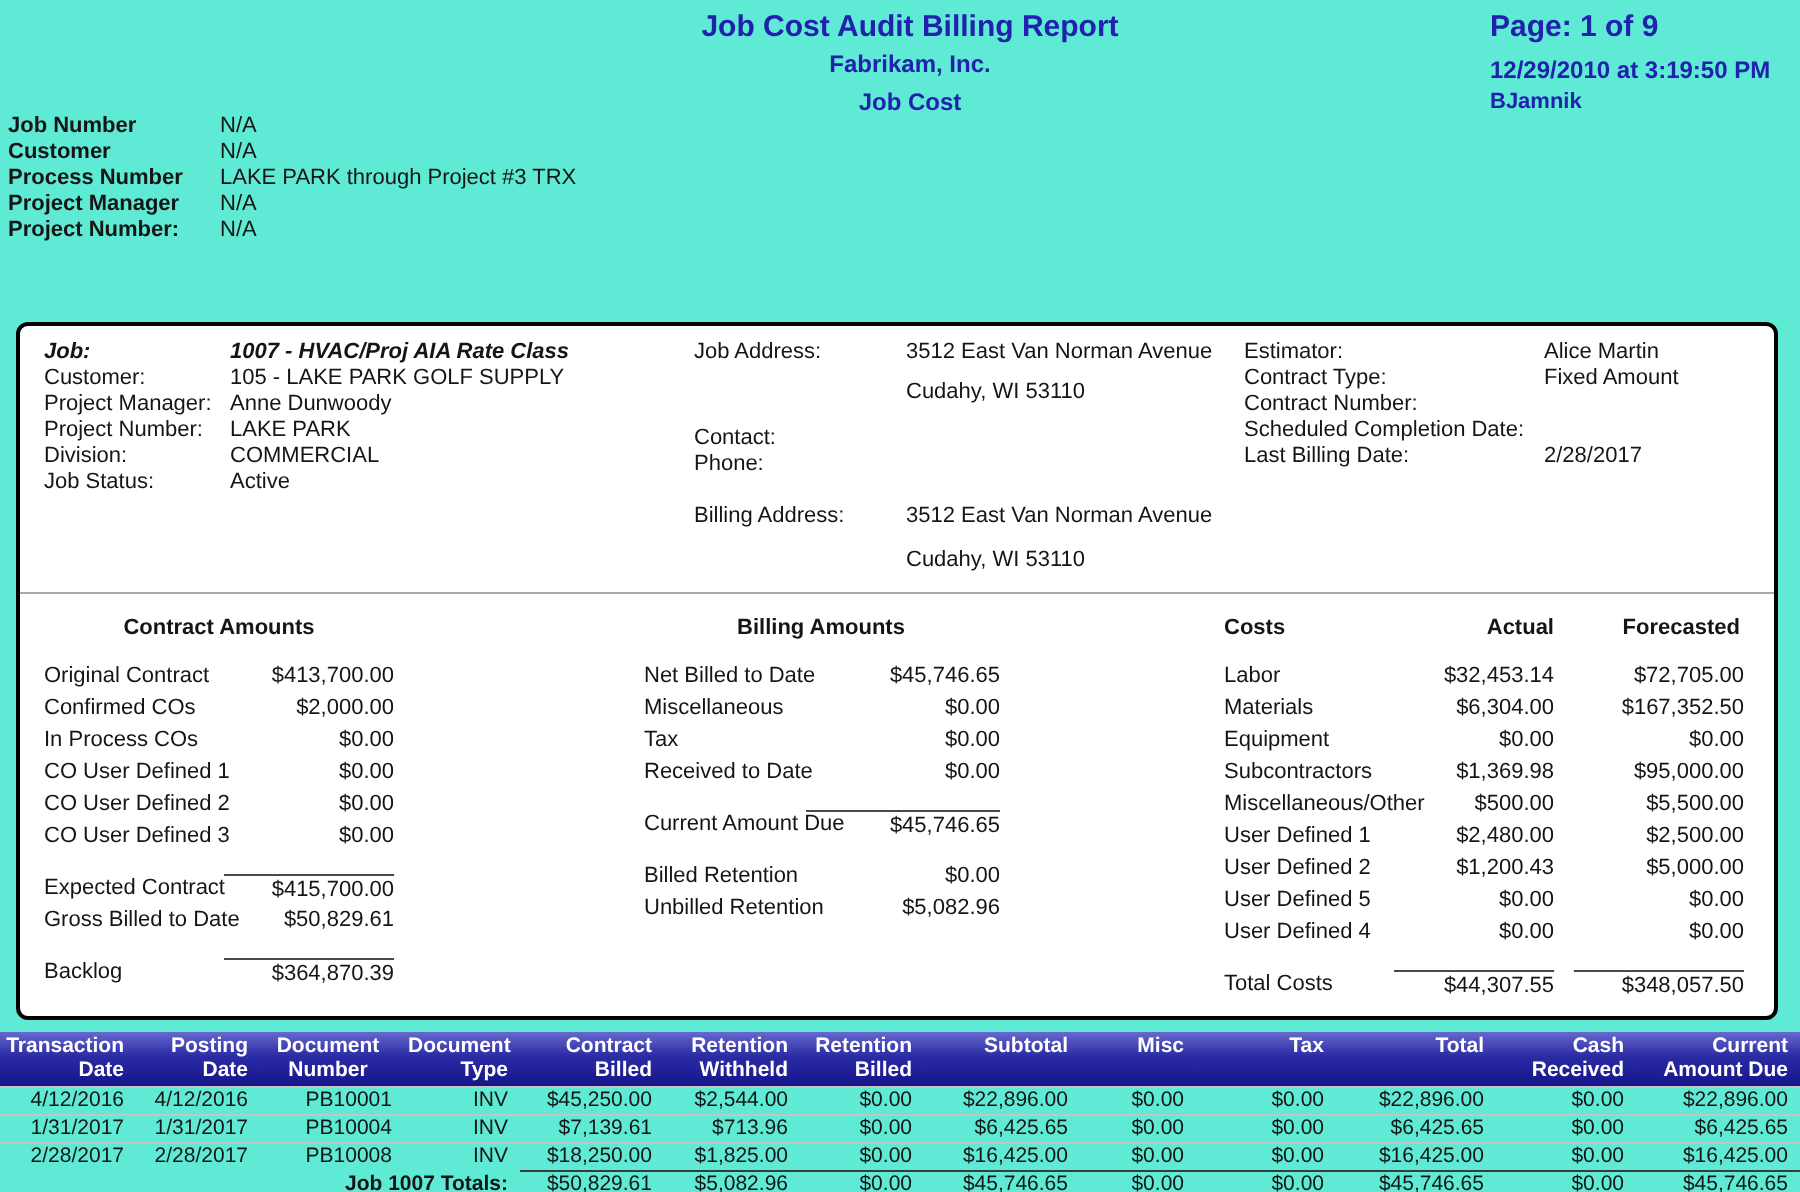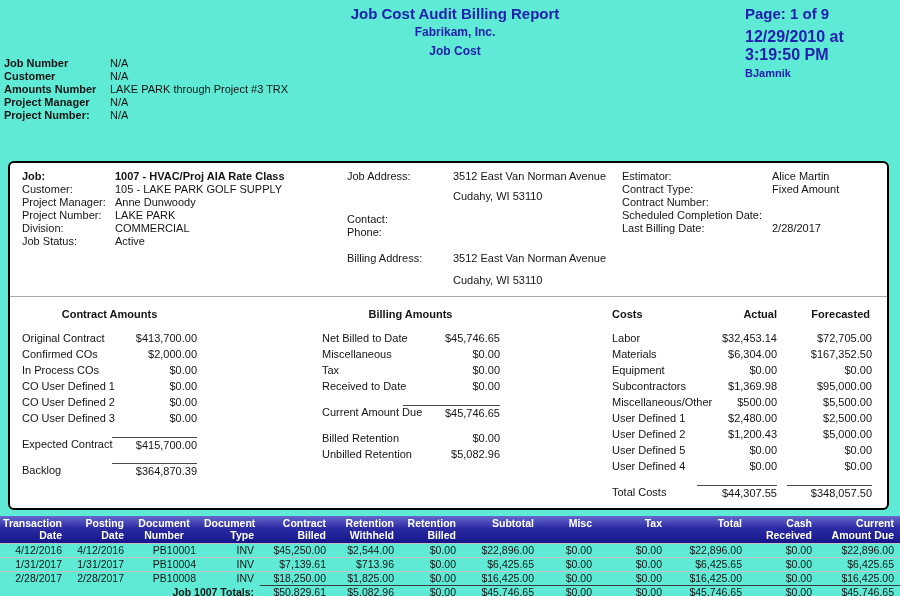--- a/index.html
+++ b/index.html
@@ -9,37 +9,37 @@
     font-family:"Liberation Sans", sans-serif; font-size:11px; color:#151515;
     overflow:hidden;
   }
   
   .rpt-titles { position:absolute; top:4px; left:0; width:910px; text-align:center; color:#2121AE; }
   .rpt-title { font-size:15px; font-weight:bold; line-height:19px; }
   .rpt-company { font-size:12px; font-weight:bold; line-height:19px; }
   .rpt-name { font-size:12px; font-weight:bold; line-height:18px; }
   .rpt-meta { position:absolute; top:5px; left:745px; color:#2121AE; font-weight:bold; }
   .rpt-page { font-size:15px; }
-  .rpt-datetime { font-size:16px; margin-top:6px; }
+  .rpt-datetime { font-size:12px; margin-top:6px; }
   .rpt-user { font-size:11px; margin-top:3px; }
   
   .filters { position:absolute; top:57px; left:4px; }
   .f-row { height:13px; line-height:13px; }
   .f-lbl { display:inline-block; width:106px; font-weight:bold; }
   .f-val { display:inline-block; }
   
   .job-box {
     position:absolute; left:8px; top:161px; width:881px; height:349px;
     border:2px solid #000; border-radius:6px; background:#fff;
   }
   .jb-abs { position:absolute; white-space:nowrap; }
   .ji-left { position:absolute; left:12px; top:7px; }
   .ji-row { height:13px; line-height:13px; }
   .ji-row .lbl { display:inline-block; width:93px; }
-  .ji-row.bold .lbl, .ji-row.bold .val { font-weight:bold; }
+  .ji-row.bold .lbl, .ji-row.bold .val { font-weight:bold;font-style:italic; }
   .m-lbl { left:337px; }
   .m-val { left:443px; }
   .r-lbl { left:612px; }
   .r-val { left:762px; }
   .jb-divider { position:absolute; left:0; right:0; top:133px; border-top:1px solid #a9a9a9; }
   
   .sec-h { position:absolute; top:145px; font-weight:bold; white-space:nowrap; }
   .sec-h.contract { left:12px; width:175px; text-align:center; }
   .sec-h.billing { left:312px; width:177px; text-align:center; }
   .sec-h.costs { left:602px; }
@@ -102,21 +102,21 @@
 
       <div class="f-row">
         <span class="f-lbl">Job Number</span><span class="f-val">N/A</span>
       </div>
 
       <div class="f-row">
         <span class="f-lbl">Customer</span><span class="f-val">N/A</span>
       </div>
 
       <div class="f-row">
-        <span class="f-lbl">Amounts Number</span><span class="f-val">LAKE PARK through Project #3 TRX</span>
+        <span class="f-lbl">Process Number</span><span class="f-val">LAKE PARK through Project #3 TRX</span>
       </div>
 
       <div class="f-row">
         <span class="f-lbl">Project Manager</span><span class="f-val">N/A</span>
       </div>
 
       <div class="f-row">
         <span class="f-lbl">Project Number:</span><span class="f-val">N/A</span>
       </div>
     </div>
@@ -208,20 +208,24 @@
         <div class="arow">
           <span class="lbl">CO User Defined 3</span>
           <span class="val">$0.00</span>
         </div>
 
         <div class="arow sep gap">
           <span class="lbl">Expected Contract</span>
           <span class="val">$415,700.00</span>
         </div>
 
+        <div class="arow">
+          <span class="lbl">Gross Billed to Date</span>
+          <span class="val">$50,829.61</span>
+        </div>
 
         <div class="arow sep gap">
           <span class="lbl">Backlog</span>
           <span class="val">$364,870.39</span>
         </div>
       </div>
 
     <div class="amt-group billing">
 
         <div class="arow">

